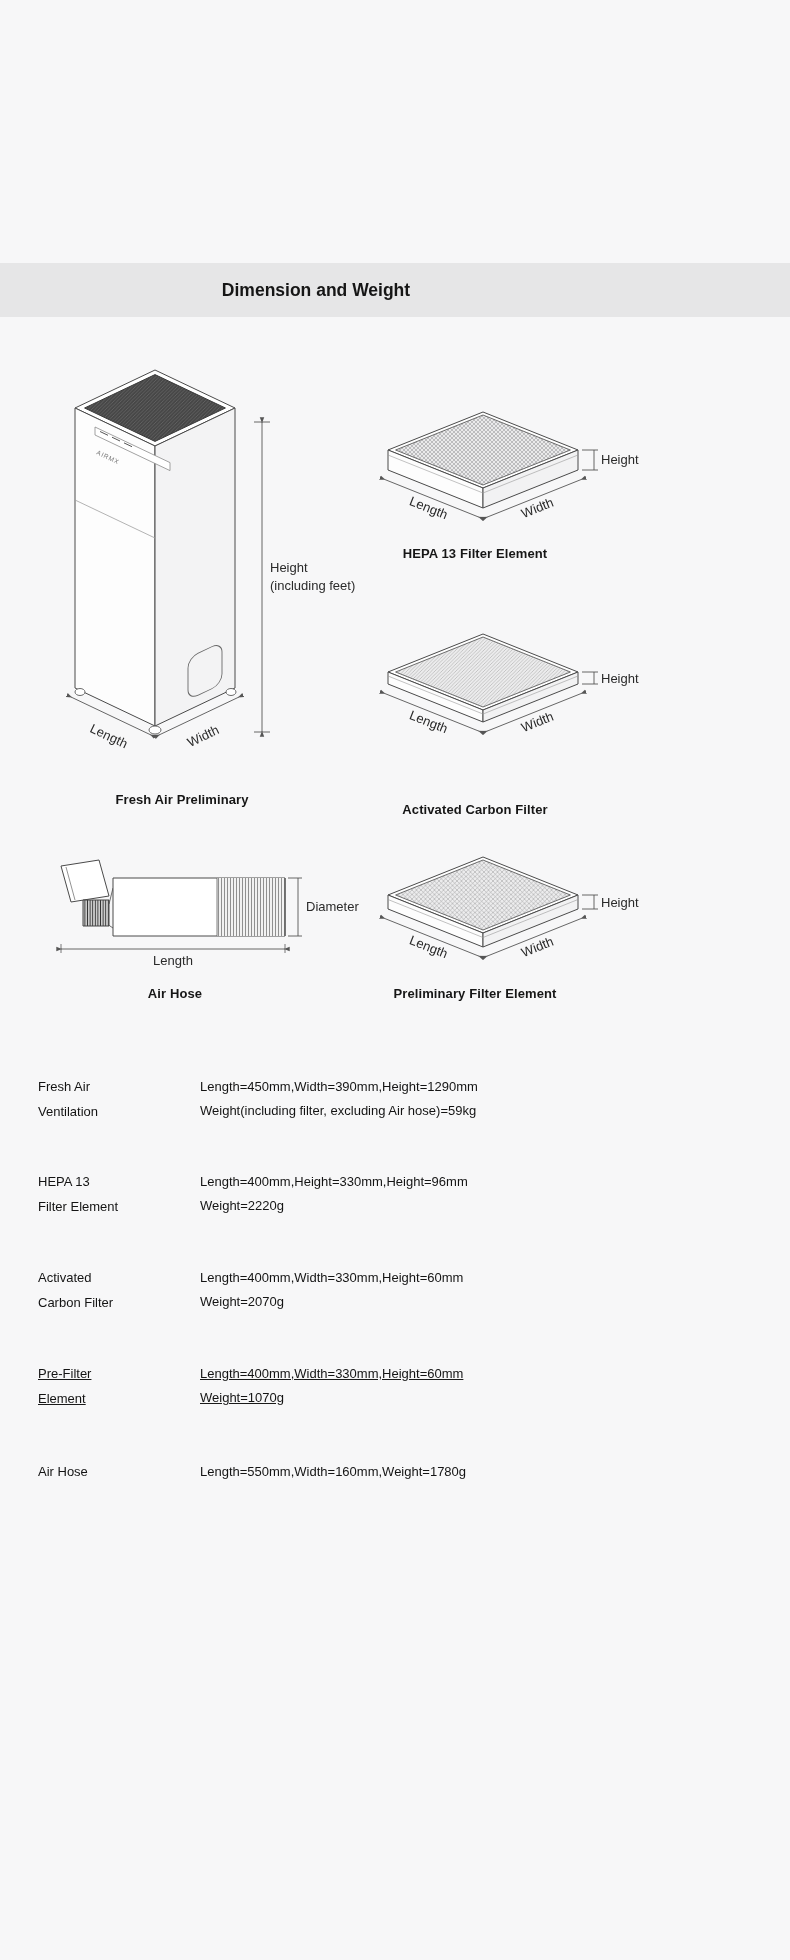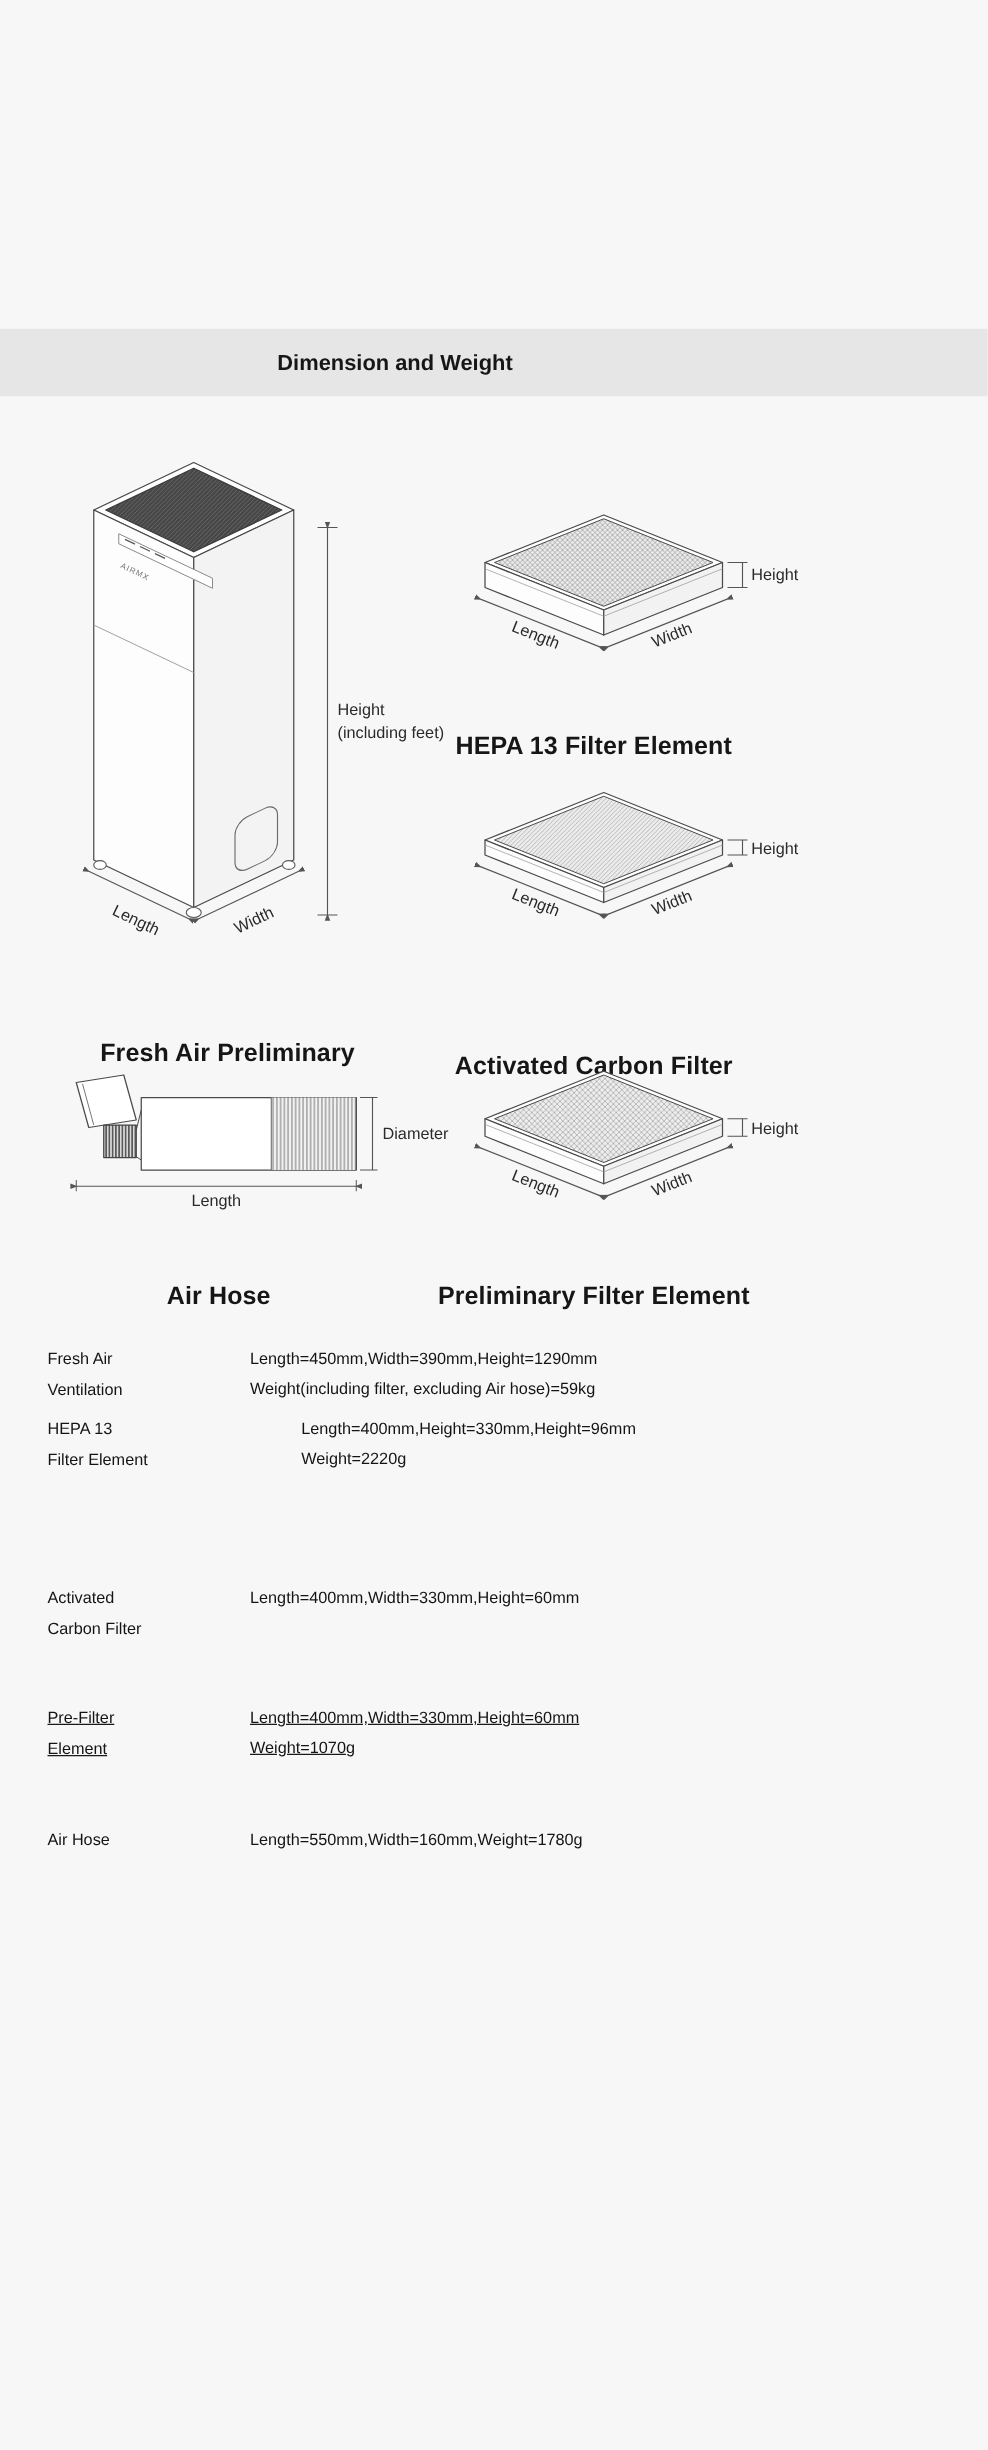--- a/index.html
+++ b/index.html
@@ -9,22 +9,22 @@
     font-family:"Liberation Sans","DejaVu Sans",sans-serif; color:#1a1a1a;
   }
   .page { position:absolute; left:0; top:0; width:790px; height:1960px; }
   .title-band { position:absolute; left:0; top:263px; width:790px; height:54px; background:#e6e6e7; }
   .title-inner {
     width:632px; height:54px; line-height:54px; text-align:center;
     font-size:17.5px; font-weight:700; color:#161616;
   }
   .fig { position:absolute; }
   .caption {
-    position:absolute; font-size:20px; font-weight:700; color:#161616;
-    text-align:center; letter-spacing:0.1px;margin-top:40px;
+    position:absolute; font-size:13px; font-weight:700; color:#161616;
+    text-align:center; letter-spacing:0.1px;
   }
   svg text { font-family:"Liberation Sans","DejaVu Sans",sans-serif; }
   svg text.dim { font-size:13px; fill:#2a2a2a; }
   svg text.mid { text-anchor:middle; }
   .spec-row { position:absolute; left:38px; width:726px; display:flex; }
   .spec-name { width:162px; font-size:13px; line-height:25px; color:#141414; }
   .spec-vals { flex:1; font-size:13px; line-height:24px; padding-top:1px; color:#141414; }
 </style>
 </head>
 <body>
@@ -218,38 +218,39 @@
     <div class="spec-name">
       <div>Fresh Air</div>
       <div>Ventilation</div>
     </div>
     <div class="spec-vals">
       <div>Length=450mm,Width=390mm,Height=1290mm</div>
       <div>Weight(including filter, excluding Air hose)=59kg</div>
     </div>
   </div>
 
-  <div class="spec-row" style="top:1130px;gap:41px;">
+  <div class="spec-row" style="top:1169px;">
     <div class="spec-name">
       <div>HEPA 13</div>
       <div>Filter Element</div>
     </div>
     <div class="spec-vals">
       <div>Length=400mm,Height=330mm,Height=96mm</div>
       <div>Weight=2220g</div>
     </div>
   </div>
 
   <div class="spec-row" style="top:1265px;">
     <div class="spec-name">
       <div>Activated</div>
       <div>Carbon Filter</div>
     </div>
     <div class="spec-vals">
       <div>Length=400mm,Width=330mm,Height=60mm</div>
+      <div>Weight=2070g</div>
     </div>
   </div>
 
   <div class="spec-row" style="top:1361px;text-decoration:underline;">
     <div class="spec-name">
       <div>Pre-Filter</div>
       <div>Element</div>
     </div>
     <div class="spec-vals">
       <div>Length=400mm,Width=330mm,Height=60mm</div>

